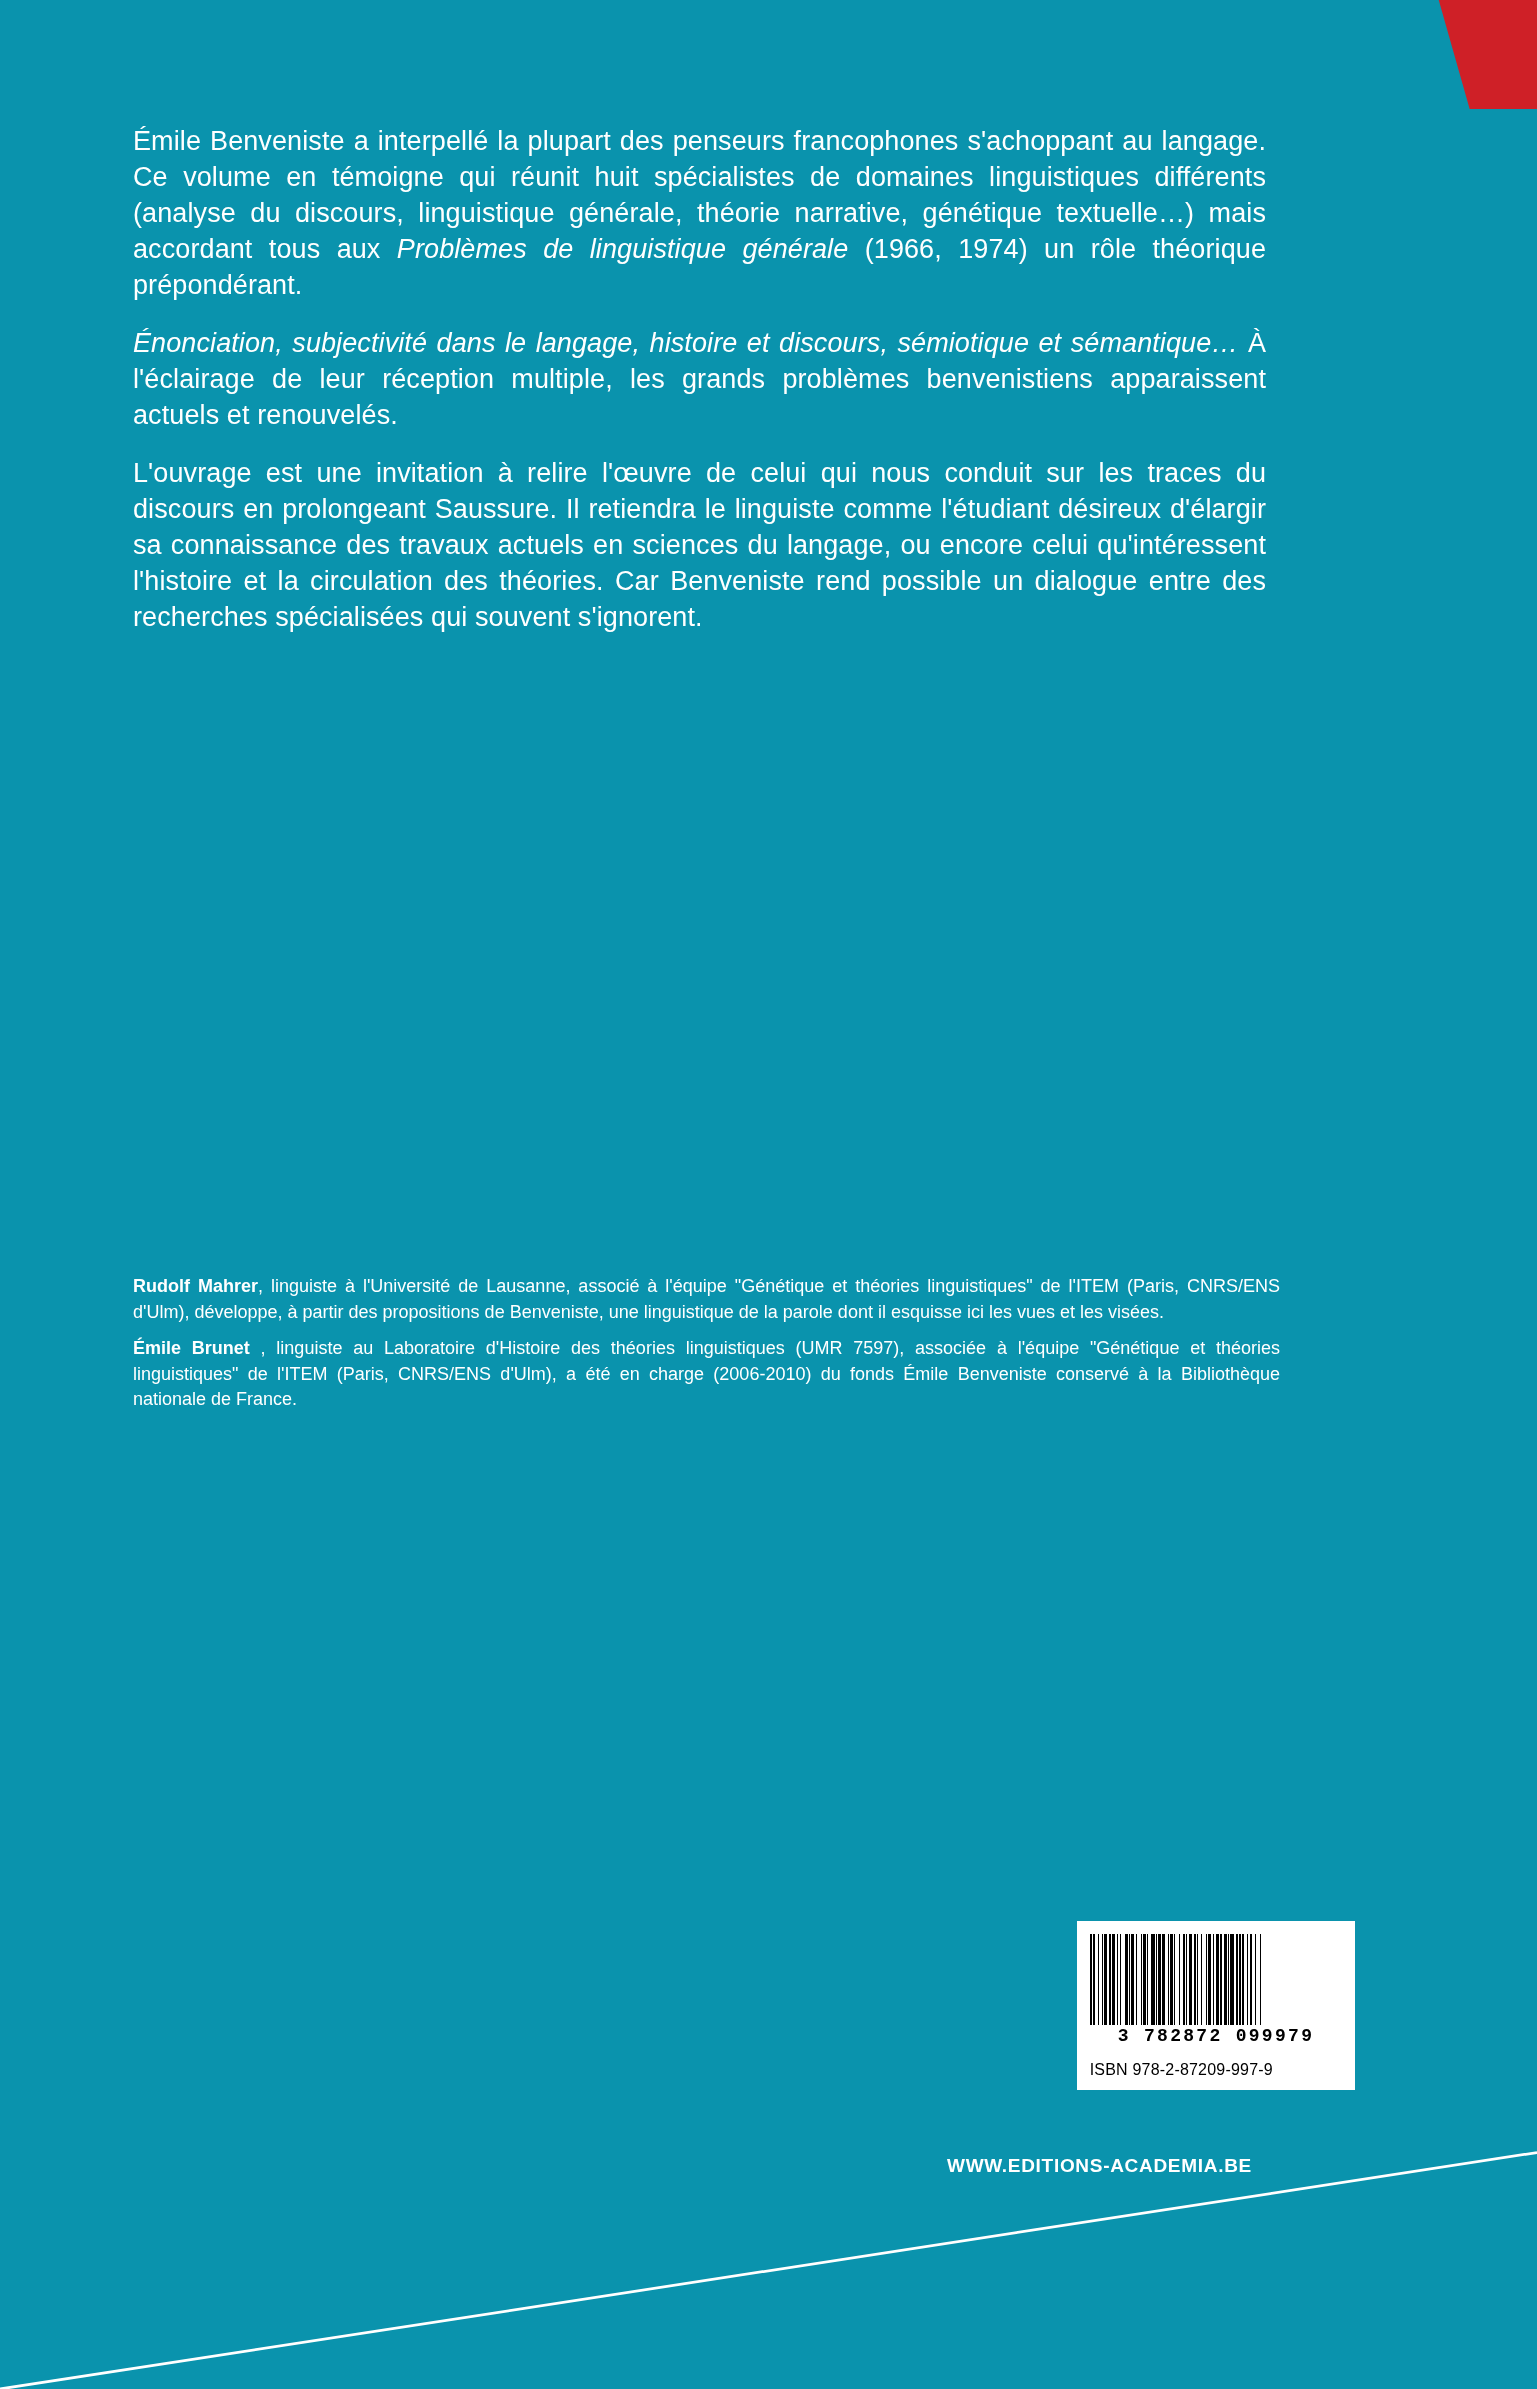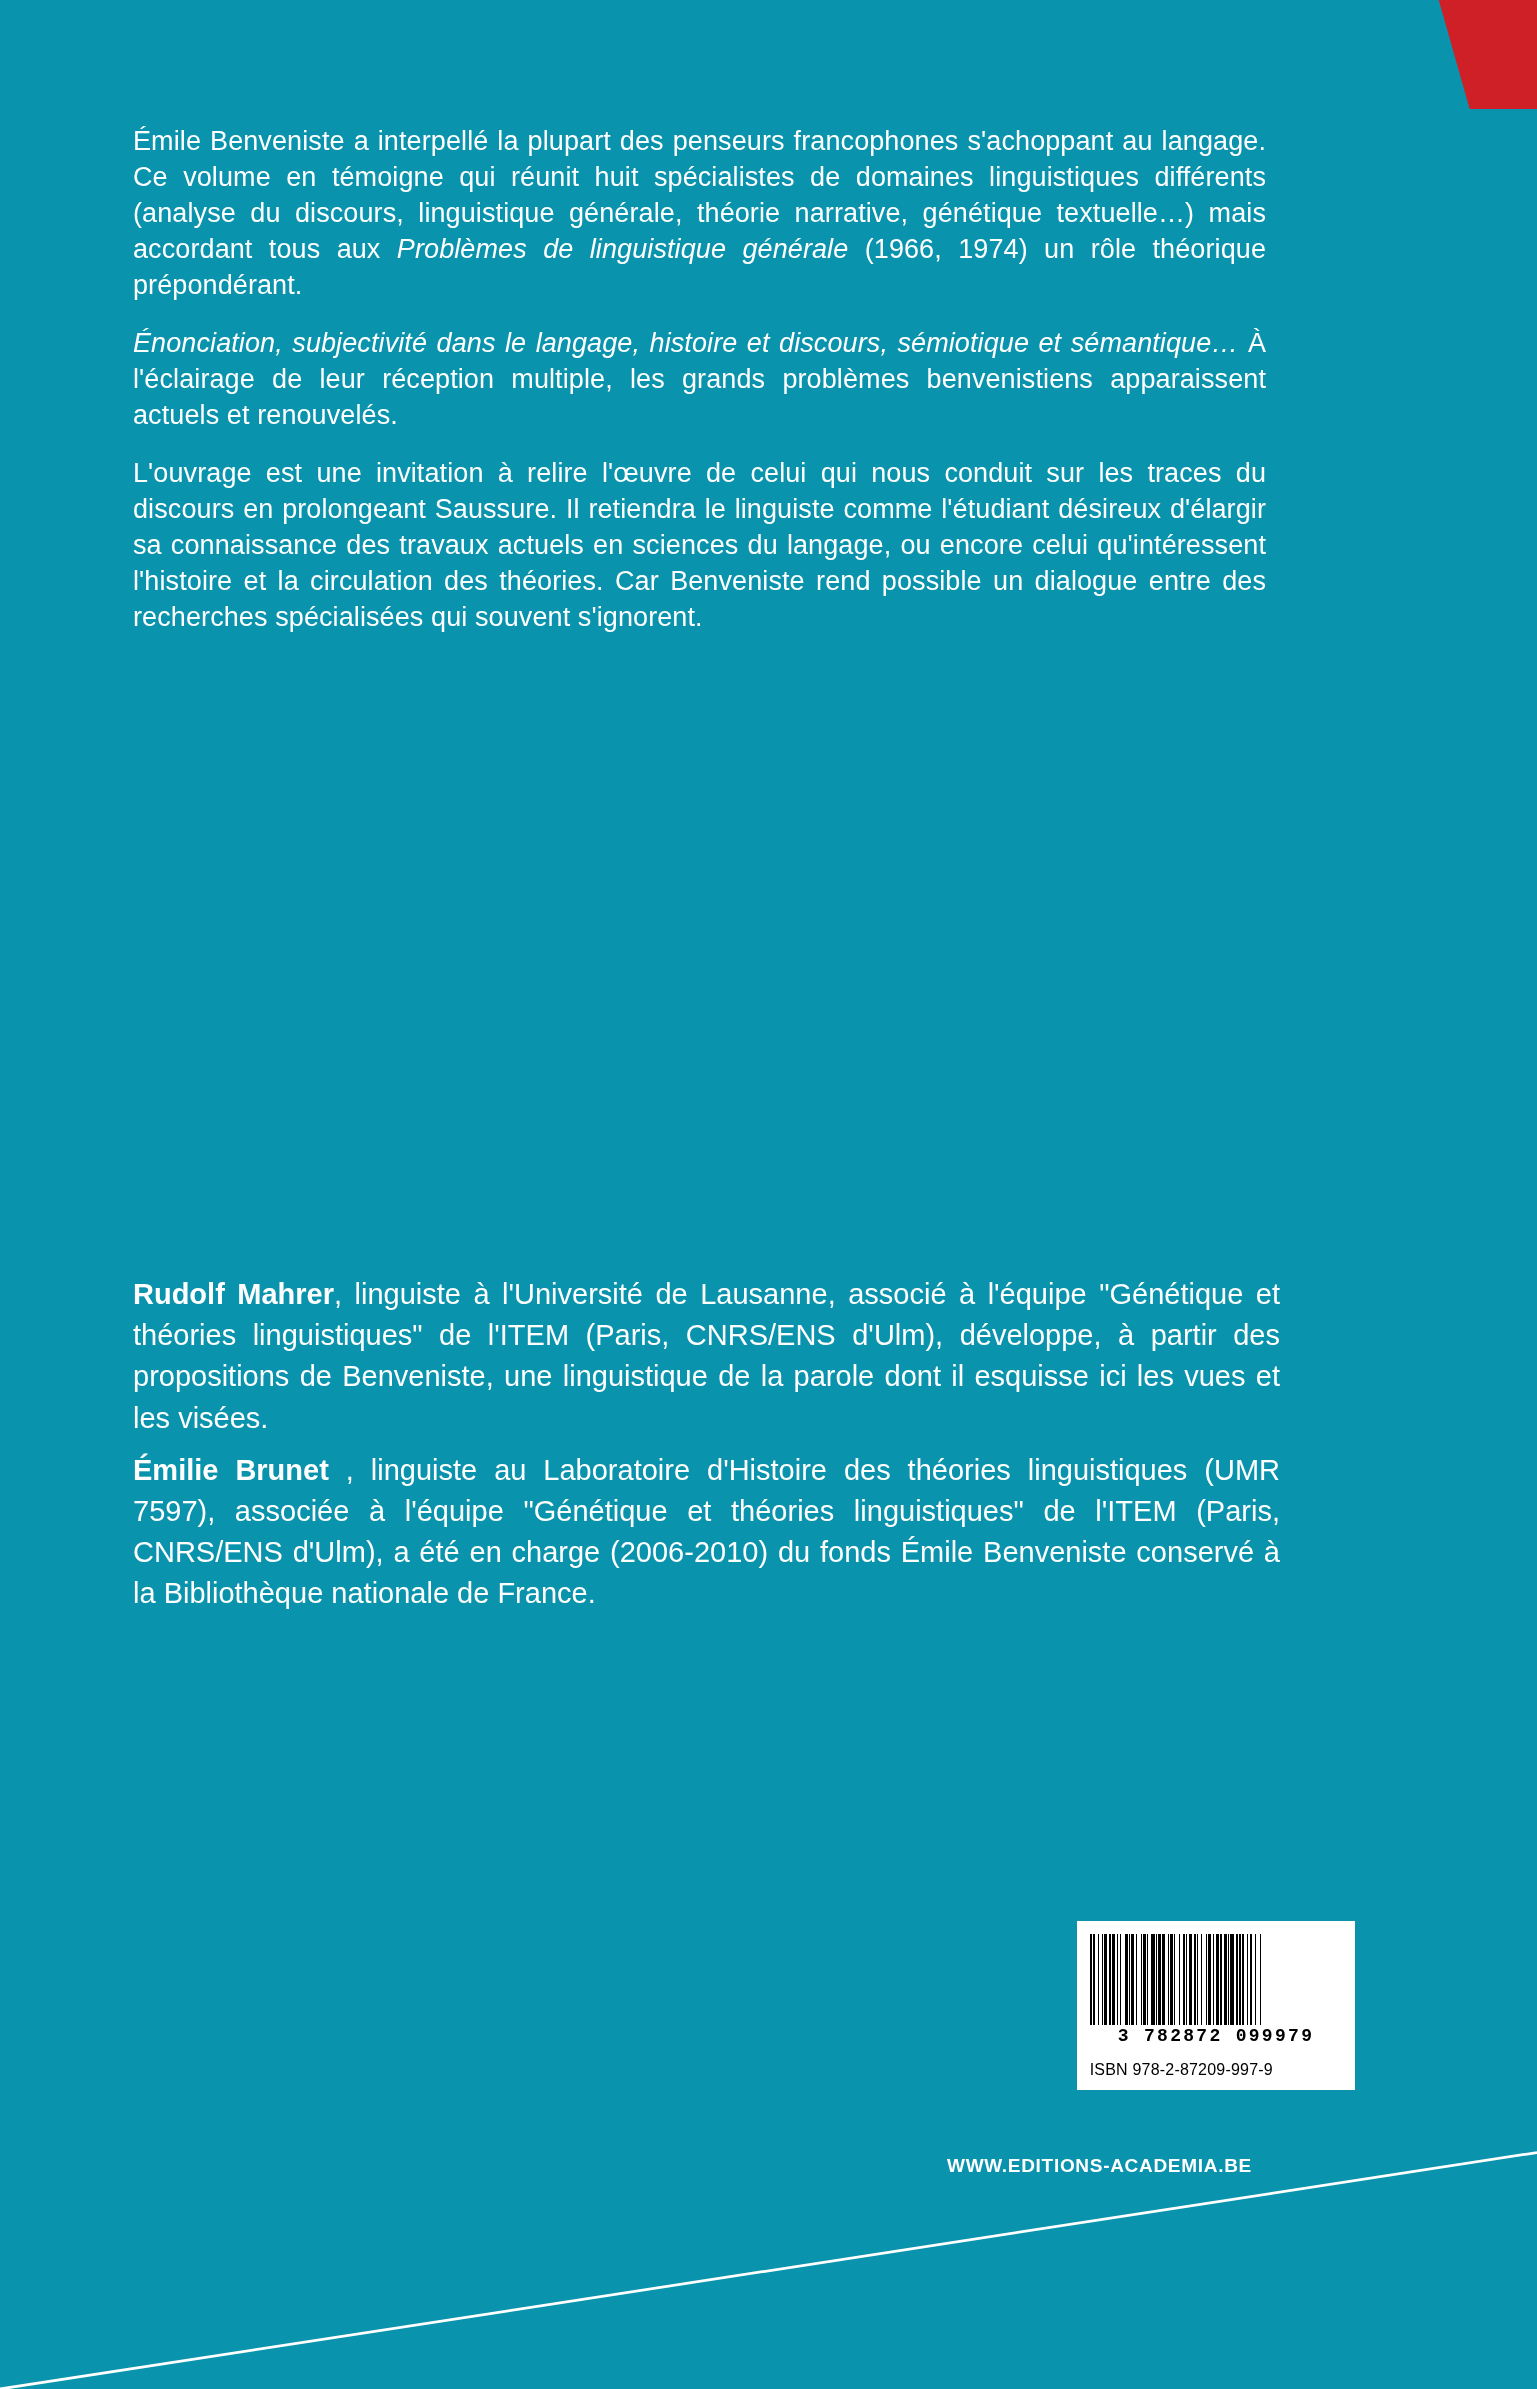--- a/index.html
+++ b/index.html
@@ -74,21 +74,21 @@
 
   .authors {
     position: absolute;
     left: 133px;
     top: 1274px;
     width: 1147px;
   }
 
   .authors p {
     margin: 0;
-    font-size: 29px;
+    font-size: 18px;
     line-height: 1.42;
     color: #ffffff;
     text-align: justify;
   }
 
   .authors p + p {
     margin-top: 11px;
   }
 
   .authors .name {
@@ -182,21 +182,21 @@
   </svg>
 
   <div class="content blurb">
     <p class="justify"><span>Émile Benveniste a interpellé la plupart des penseurs francophones s'achoppant au langage. Ce volume en témoigne qui réunit huit spécialistes de domaines linguistiques différents (analyse du discours, linguistique générale, théorie narrative, génétique textuelle…) mais accordant tous aux </span><em>Problèmes de linguistique générale</em><span> (1966, 1974) un rôle théorique prépondérant.</span></p>
     <p class="justify"><em>Énonciation, subjectivité dans le langage, histoire et discours, sémiotique et sémantique…</em><span> À l'éclairage de leur réception multiple, les grands problèmes benvenistiens apparaissent actuels et renouvelés.</span></p>
     <p class="justify">L'ouvrage est une invitation à relire l'œuvre de celui qui nous conduit sur les traces du discours en prolongeant Saussure. Il retiendra le linguiste comme l'étudiant désireux d'élargir sa connaissance des travaux actuels en sciences du langage, ou encore celui qu'intéressent l'histoire et la circulation des théories. Car Benveniste rend possible un dialogue entre des recherches spécialisées qui souvent s'ignorent.</p>
   </div>
 
   <div class="authors">
     <p><span class="name">Rudolf Mahrer</span><span>, linguiste à l'Université de Lausanne, associé à l'équipe "Génétique et théories linguistiques" de l'ITEM (Paris, CNRS/ENS d'Ulm), développe, à partir des propositions de Benveniste, une linguistique de la parole dont il esquisse ici les vues et les visées.</span></p>
-    <p><span class="name">Émilie Brunet</span><span> , linguiste au Laboratoire d'Histoire des théories linguistiques (UMR 7597), associée à l'équipe "Génétique et théories linguistiques" de l'ITEM (Paris, CNRS/ENS d'Ulm), a été en charge (2006-2010) du fonds Émile Benveniste conservé à la Bibliothèque nationale de France.</span></p>
+    <p><span class="name">Émile Brunet</span><span> , linguiste au Laboratoire d'Histoire des théories linguistiques (UMR 7597), associée à l'équipe "Génétique et théories linguistiques" de l'ITEM (Paris, CNRS/ENS d'Ulm), a été en charge (2006-2010) du fonds Émile Benveniste conservé à la Bibliothèque nationale de France.</span></p>
   </div>
 
 
   <div class="barcode-block">
     <div class="barcode-bars" id="barcode-bars">
         <i style="width: 2.5px; background: rgb(0, 0, 0);"></i>
         <i style="width: 1.2px; background: transparent;"></i>
         <i style="width: 1.2px; background: rgb(0, 0, 0);"></i>
         <i style="width: 3.7px; background: transparent;"></i>
         <i style="width: 1.2px; background: rgb(0, 0, 0);"></i>

